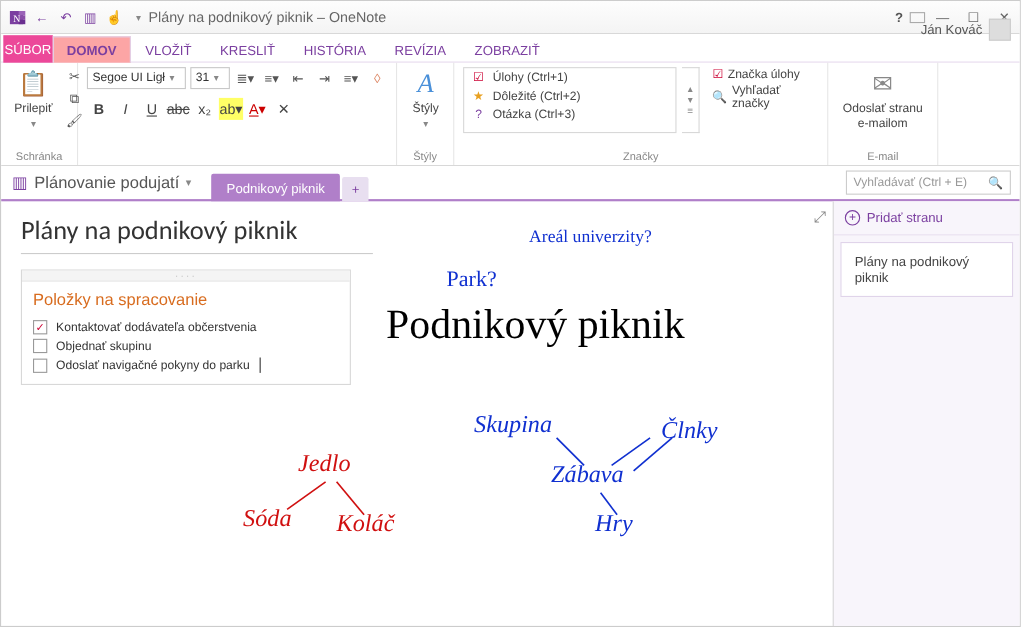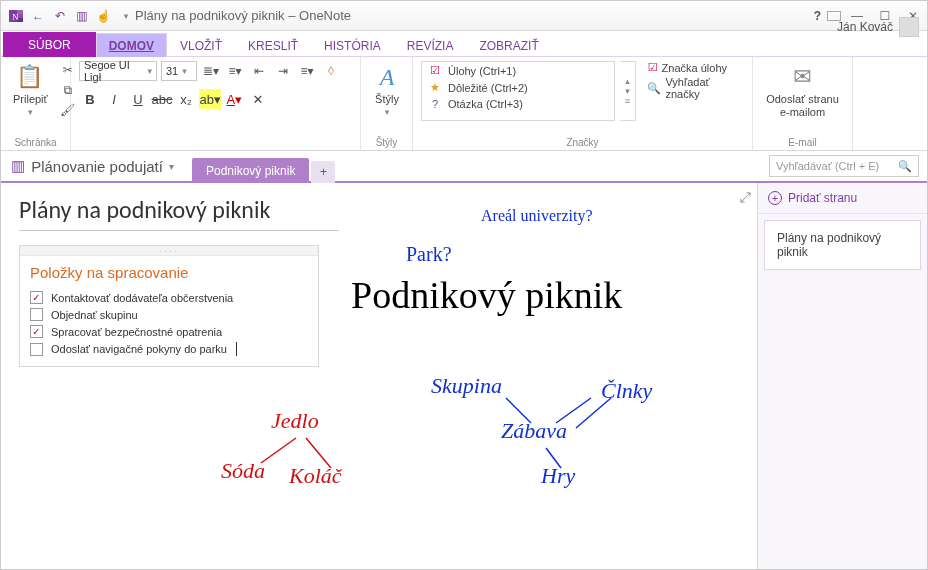--- a/index.html
+++ b/index.html
@@ -7,22 +7,22 @@
 .titlebar { height: 30px; background: linear-gradient(#fdfdfd,#f4f4f4); border-bottom: 1px solid #d8d8d8; display: flex; align-items: center; padding: 0 6px; }
 .qat { display: flex; align-items: center; gap: 4px; }
 .qat .icon { width: 18px; height: 18px; display: flex; align-items: center; justify-content: center; color: #7b3fa0; }
 .title { flex: 1; text-align: left; color: #666; font-size: 13px; }
 .winbtns { display: flex; align-items: center; gap: 12px; color: #666; }
 .winbtns .icon { width: 16px; height: 16px; display:flex;align-items:center;justify-content:center; }
 .userarea { display:flex; align-items:center; gap:6px; margin-right:8px; color:#555;}
 .userarea .avatar { width:20px; height:20px; background:#ddd; border:1px solid #ccc;}
 .tabs { height: 26px; display: flex; align-items: flex-end; padding-left: 2px; background:#fff; border-bottom:1px solid #e1d2ea;}
 .tab { padding: 5px 12px 4px; font-size: 12px; color: #7b3fa0; cursor:pointer; border:1px solid transparent; border-bottom:none; position:relative; top:1px;}
-.tab.file { background:#a21caf; color:#fff; padding:5px 24px;}
-.tab.active { border-color:#e1d2ea; background:#c4b5fd; color:#7b3fa0; font-weight:bold;text-decoration:underline;}
+.tab.file { background:#ec4899; color:#fff; padding:5px 0;}
+.tab.active { border-color:#e1d2ea; background:#fca5a5; color:#7b3fa0; font-weight:bold;}
 .ribbon { height: 94px; background: #fff; border-bottom: 1px solid #d8d8d8; display: flex; }
 .group { border-right: 1px solid #e6e6e6; padding: 4px 8px 2px; display:flex; flex-direction:column; justify-content:space-between;}
 .group-label { text-align:center; color:#888; font-size:10px; padding:2px 0 0;}
 .group-body { display:flex; gap:6px; align-items:flex-start;}
 .btn-big { display:flex; flex-direction:column; align-items:center; gap:2px; padding:2px 4px; color:#444;}
 .btn-big .ic { width:28px; height:28px; display:flex;align-items:center;justify-content:center; font-size:22px; color:#7b3fa0;}
 .btn-stack { display:flex; flex-direction:column; gap:2px;}
 .btn-sm { width:20px; height:18px; display:flex;align-items:center;justify-content:center; color:#555; font-size:12px; border:1px solid transparent;}
 .font-row { display:flex; gap:4px; align-items:center;}
 .combo { border:1px solid #c8c8c8; background:#fff; height:20px; display:flex; align-items:center; padding:0 4px; font-size:11px; gap:4px;}
@@ -123,21 +123,21 @@
         <span class="btn-sm">⧉</span>
         <span class="btn-sm">🖌</span>
       </div>
     </div>
     <div class="group-label">Schránka</div>
   </div>
 
   <div class="group" style="width:290px">
     <div class="group-body" style="flex-direction:column;gap:4px">
       <div class="font-row">
-        <div class="combo" style="width:78px">
+        <div class="combo" style="width:90px">
             <span>Segoe UI Ligł</span>
             <span class="dd">▾</span>
           </div>
         <div class="combo" style="width:36px">
             <span>31</span>
             <span class="dd">▾</span>
           </div>
         <span class="btn-sm">≣▾</span>
         <span class="btn-sm">≡▾</span>
         <span class="btn-sm">⇤</span>
@@ -253,41 +253,37 @@
         <div class="sec-title">Položky na spracovanie</div>
         <div class="todo">
             <span class="cb checked"></span>
             <span>Kontaktovať dodávateľa občerstvenia</span>
           </div>
         <div class="todo">
             <span class="cb"></span>
             <span>Objednať skupinu</span>
           </div>
         <div class="todo">
-            <span class="cb checked"></span>
-            <span>Spracovať bezpečnostné opatrenia</span>
-          </div>
-        <div class="todo">
             <span class="cb"></span>
             <span>Odoslať navigačné pokyny do parku</span>
             <span style="border-left:1px solid #333;height:14px;margin-left:1px"></span>
           </div>
       </div>
     </div>
 
     <span class="ink blue" style="top:60px;left:405px;font-size:20px">Park?</span>
     <span class="ink blue" style="top:24px;left:480px;font-size:16px">Areál univerzity?</span>
     <span class="ink black" style="top:90px;left:350px;font-size:38px">Podnikový piknik</span>
     <span class="ink blue" style="top:190px;left:430px;font-size:22px;font-style:italic">Skupina</span>
     <span class="ink blue" style="top:195px;left:600px;font-size:22px;font-style:italic">Člnky</span>
     <span class="ink blue" style="top:235px;left:500px;font-size:22px;font-style:italic">Zábava</span>
     <span class="ink blue" style="top:280px;left:540px;font-size:22px;font-style:italic">Hry</span>
     <span class="ink red" style="top:225px;left:270px;font-size:22px;font-style:italic">Jedlo</span>
     <span class="ink red" style="top:275px;left:220px;font-size:22px;font-style:italic">Sóda</span>
-    <span class="ink red" style="top:280px;left:288px;font-size:22px;font-style:italic">Koláč</span>
+    <span class="ink red" style="top:280px;left:305px;font-size:22px;font-style:italic">Koláč</span>
 
     <svg class="lines" width="740" height="360">
       <line x1="505" y1="215" x2="530" y2="240" stroke="#1030d0" stroke-width="1.5"></line>
       <line x1="590" y1="215" x2="555" y2="240" stroke="#1030d0" stroke-width="1.5"></line>
       <line x1="575" y1="245" x2="610" y2="215" stroke="#1030d0" stroke-width="1.5"></line>
       <line x1="545" y1="265" x2="560" y2="285" stroke="#1030d0" stroke-width="1.5"></line>
       <line x1="295" y1="255" x2="260" y2="280" stroke="#d01010" stroke-width="1.5"></line>
       <line x1="305" y1="255" x2="330" y2="285" stroke="#d01010" stroke-width="1.5"></line>
     </svg>
   </div>

